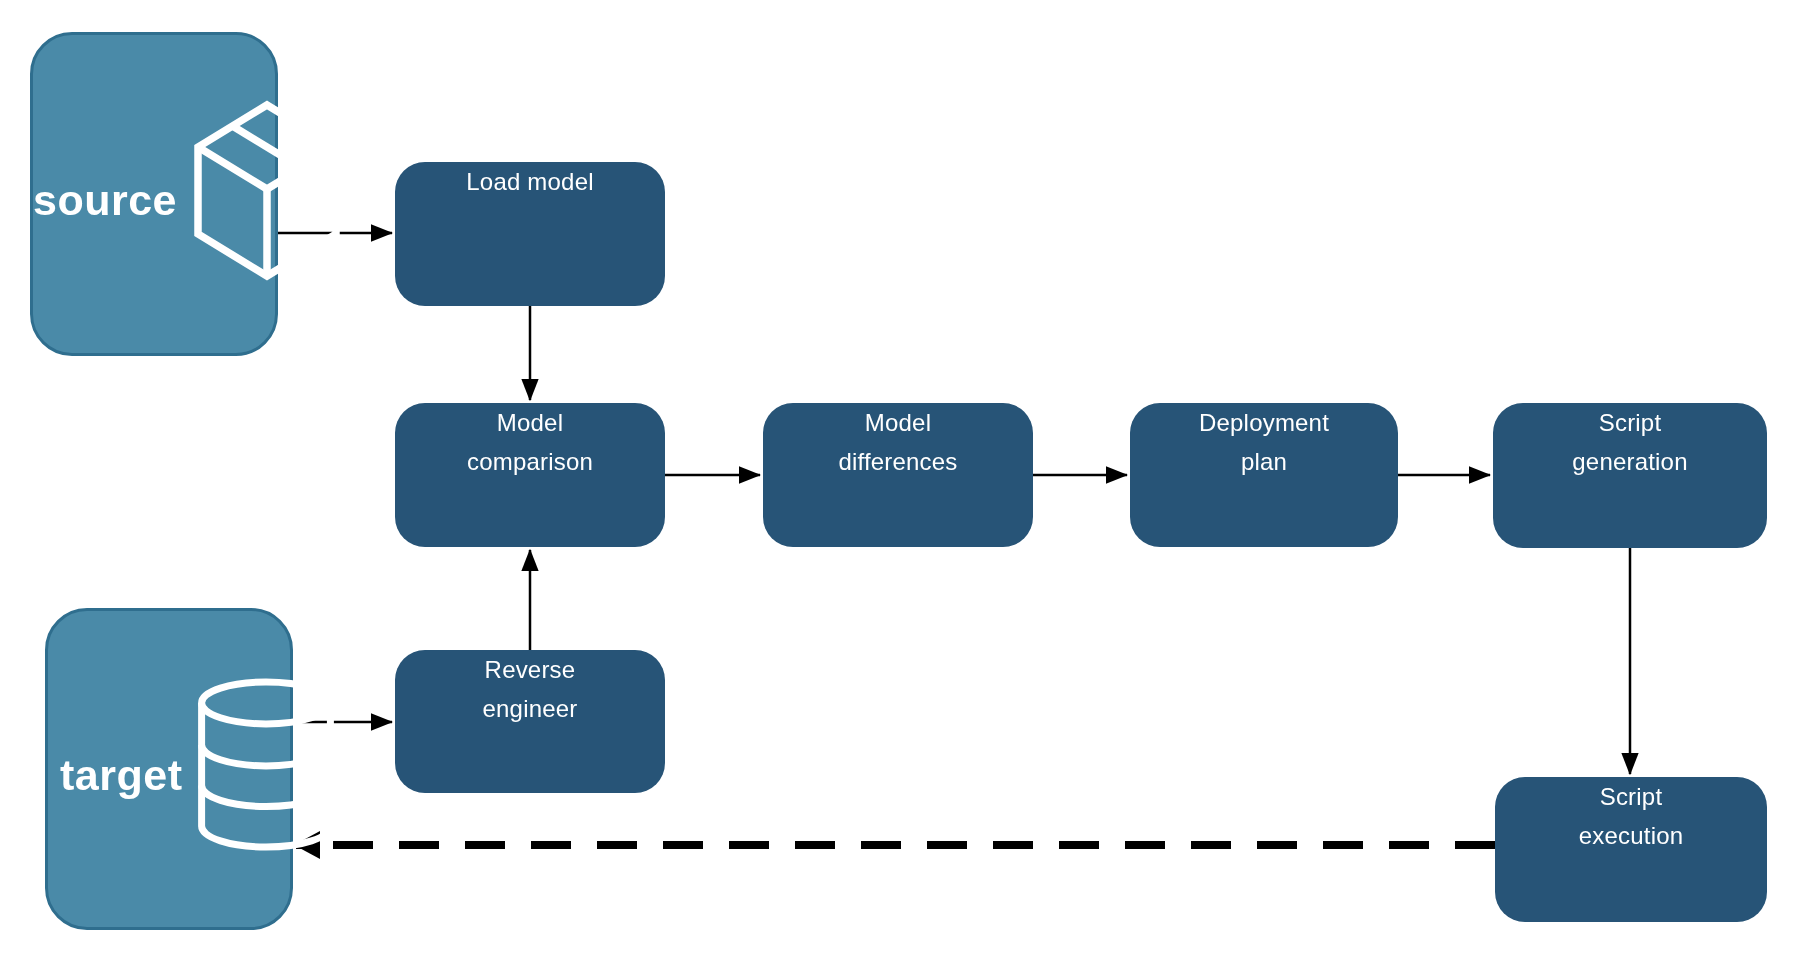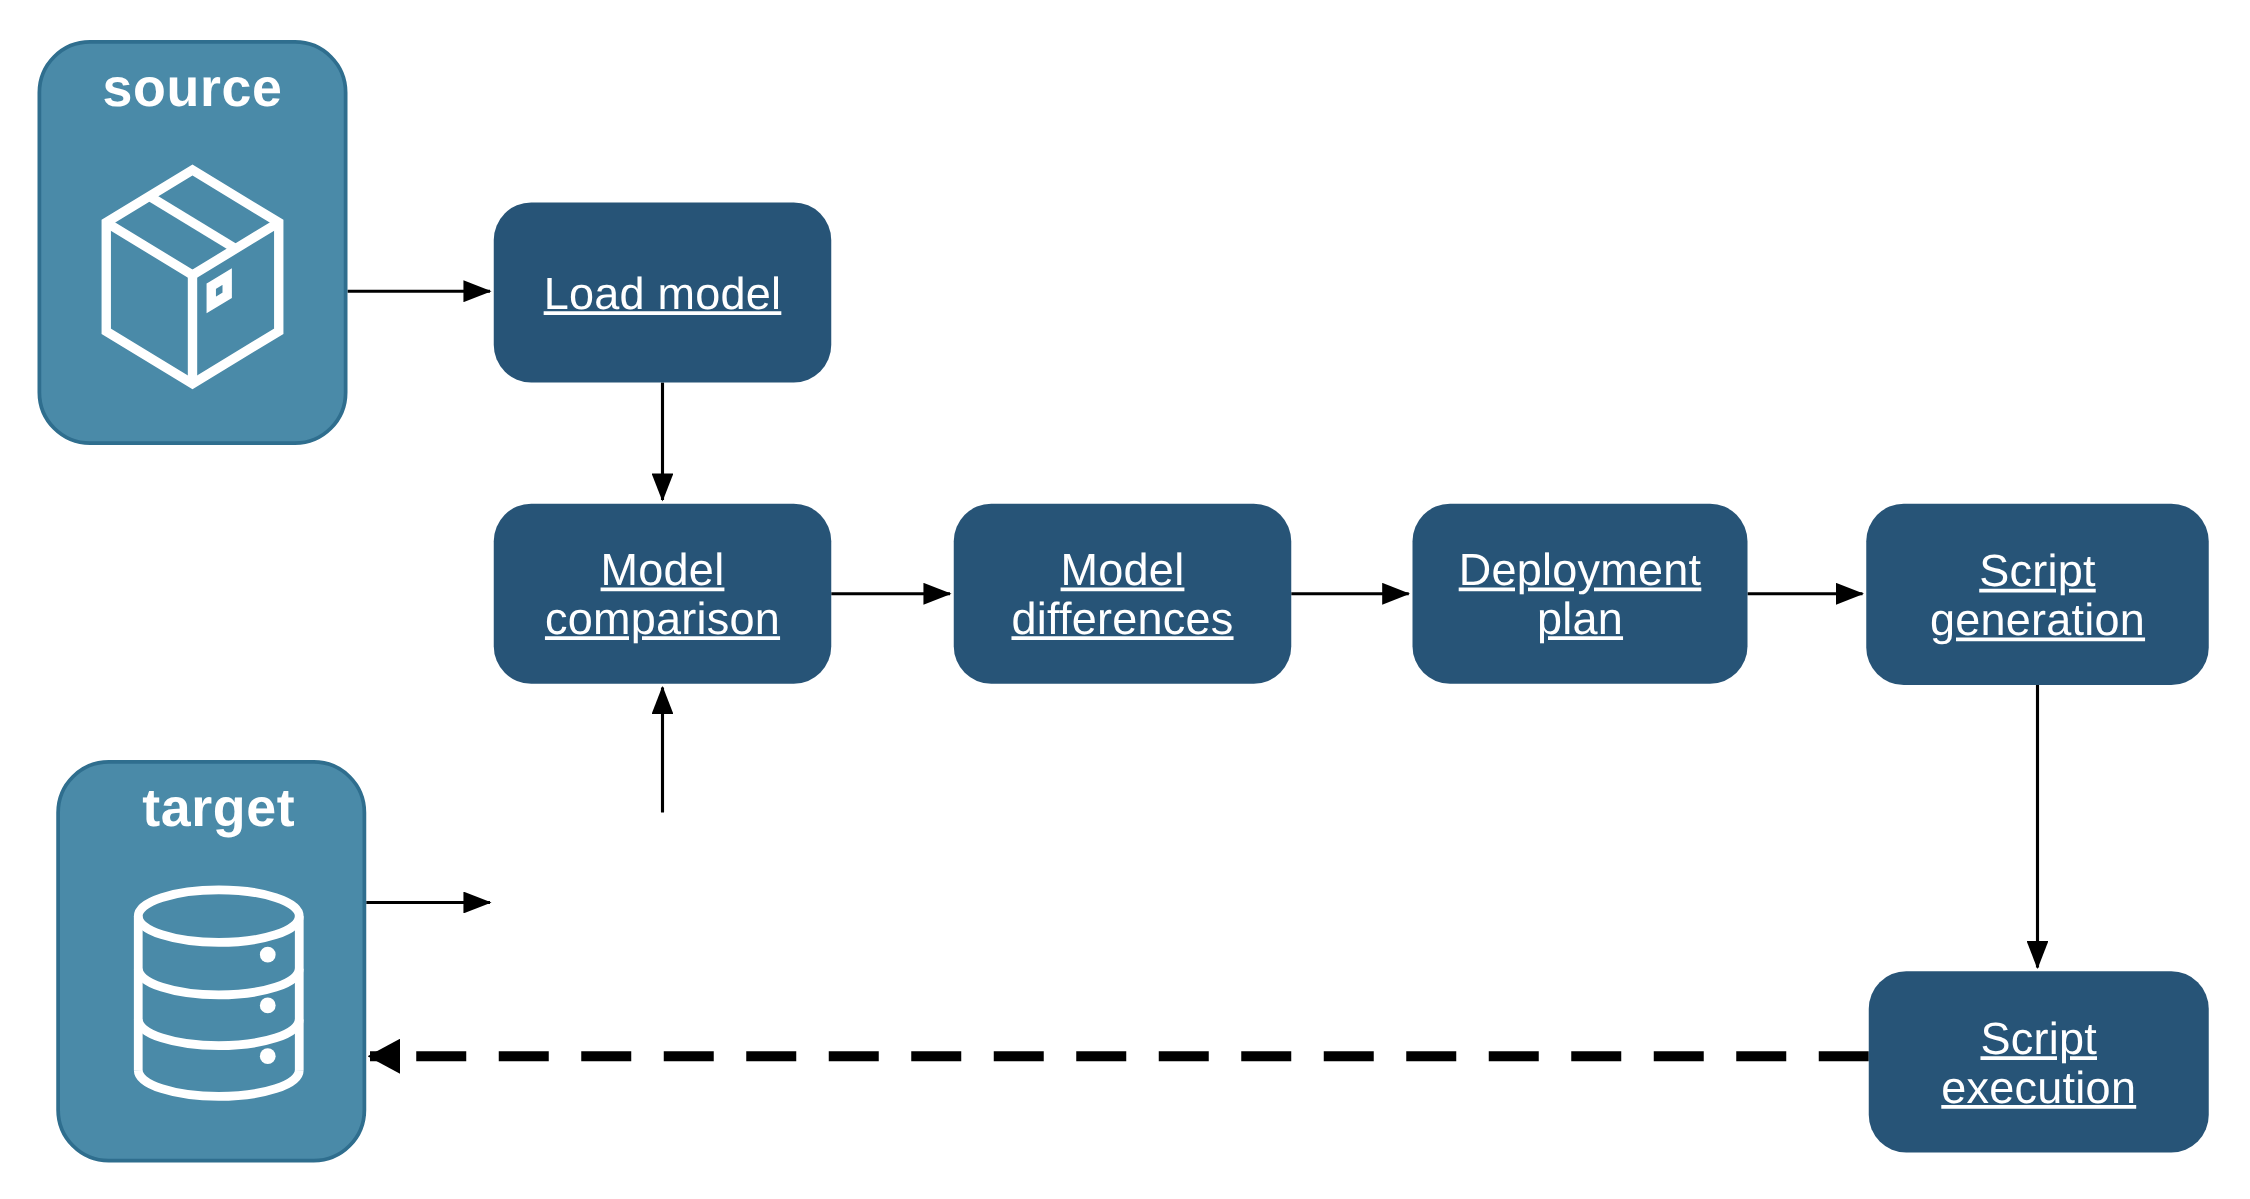--- a/index.html
+++ b/index.html
@@ -33,45 +33,43 @@
 
   
   .node {
     position: absolute;
     width: 270px;
     height: 144px;
     background: var(--node-fill, #275477);
     border-radius: 30px;
     color: var(--text-color, #fff);
     display: flex;
-    align-items: center;
+    align-items: flex-start;
     justify-content: center;
     text-align: center;
-    font-size: 36px;
+    font-size: 24px;
     line-height: 39px;
     white-space: pre-line;
     letter-spacing: 0.2px;
-    text-decoration: underline;
   }
   .node-load-model        { left: 395px;  top: 162px; }
   .node-model-comparison  { left: 395px;  top: 403px; }
   .node-model-differences { left: 763px;  top: 403px; }
   .node-deployment-plan   { left: 1130px; top: 403px; width: 268px; }
   .node-script-generation { left: 1493px; top: 403px; width: 274px; height: 145px; }
   .node-script-execution  { left: 1495px; top: 777px; width: 272px; height: 145px; }
   .node-reverse-engineer  { left: 395px;  top: 650px; height: 143px; }
 
   
   .entity {
     position: absolute;
     background: var(--entity-fill, #4a8aa8);
     border: 3px solid var(--entity-border, #2f6e8e);
     border-radius: 42px;
     display: flex;
-    flex-direction: column;
     align-items: center;
   }
   .entity-source { left: 30px; top: 32px;  width: 248px; height: 324px; }
   .entity-target { left: 45px; top: 608px; width: 248px; height: 322px; padding-left: 12px; }
   .entity-label {
     color: var(--text-color, #fff);
     font-weight: bold;
     font-size: 43px;
     margin-top: 12px;
     letter-spacing: 0.5px;
@@ -163,14 +161,18 @@
 plan</span>
   </div>
   <div class="node node-script-generation">
     <span>Script
 generation</span>
   </div>
   <div class="node node-script-execution">
     <span>Script
 execution</span>
   </div>
+  <div class="node node-reverse-engineer">
+    <span>Reverse
+engineer</span>
+  </div>
 
 </div>
 
 </body></html>

